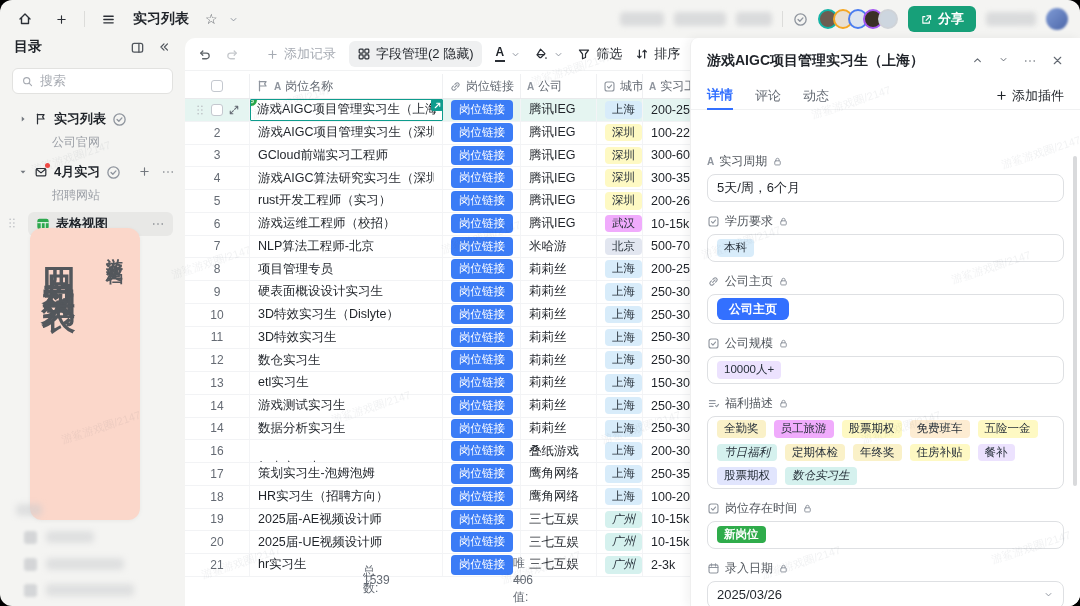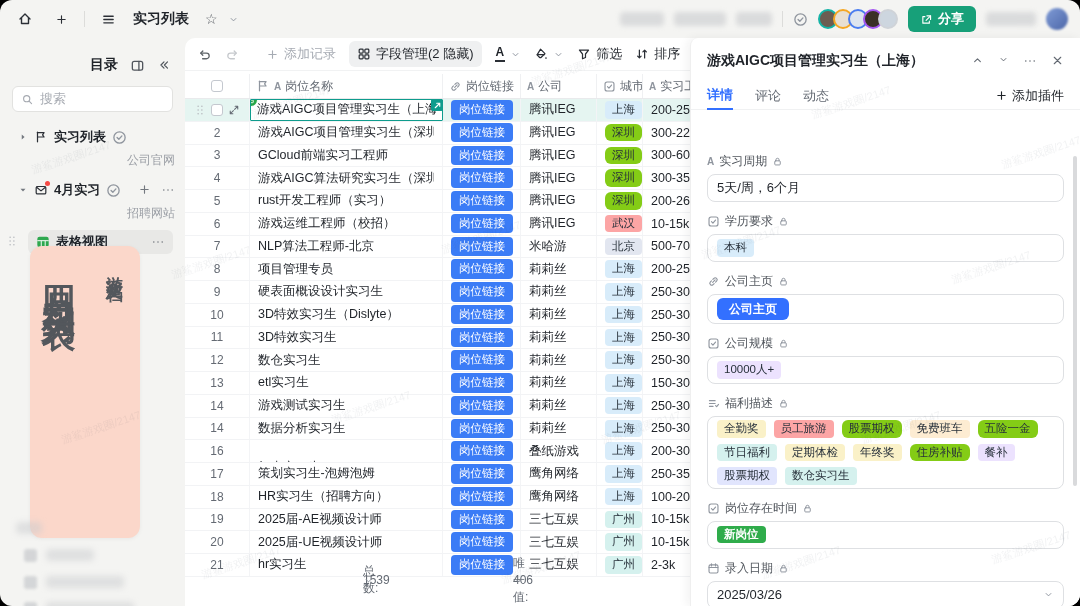--- a/index.html
+++ b/index.html
@@ -16,21 +16,21 @@
   .tb-star{color:#585d64;font-size:14px;margin-left:6px;}
   .tb-right{margin-left:auto;display:flex;align-items:center;gap:10px;}
   .blurbox{height:14px;border-radius:4px;background:#c9cbce;opacity:.6;filter:blur(2.5px);}
   .avatars{display:flex;align-items:center;}
   .av{width:20px;height:20px;border-radius:50%;border:2px solid;margin-left:-5px;background:#6b5d52;}
   .av:first-child{margin-left:0;}
   .share-btn{display:flex;align-items:center;gap:5px;height:26px;padding:0 12px;border-radius:6px;color:#fff;font-size:13px;font-weight:600;}
   .av-me{width:22px;height:22px;border-radius:50%;background:linear-gradient(135deg,#7f9bd6,#4c66a8);filter:blur(1px);}
 
   
-  .sidebar{position:absolute;left:0;top:46px;width:185px;bottom:0;text-align:right;}
+  .sidebar{position:absolute;left:0;top:28px;width:185px;bottom:0;}
   .sb-head{display:flex;align-items:center;padding:10px 14px 6px;color:#1f2329;}
   .sb-head .t{font-size:14px;font-weight:700;flex:1;}
   .sb-head .ic{color:#51565d;margin-left:12px;display:flex;}
   .sb-search{margin:6px 12px 12px;height:26px;border:1px solid #e2e2e0;background:#fff;border-radius:6px;
     display:flex;align-items:center;gap:6px;padding:0 8px;color:#a7abb2;font-size:13px;}
   .tree-item{display:flex;align-items:center;height:26px;padding:0 10px 0 18px;gap:6px;font-size:13px;color:#1f2329;}
   .tree-item .lbl{font-weight:600;}
   .tree-sub{padding:2px 10px 8px 52px;font-size:12px;color:#9a9ea5;}
   .caret{color:#73787f;display:flex;}
   .tree-right{margin-left:auto;display:flex;gap:10px;color:#73787f;}
@@ -62,24 +62,24 @@
   .c0{width:65px;justify-content:center;}
   .c1{width:193px;}.c2{width:78px;}.c3{width:76px;}.c4{width:46px;}.c5{width:64px;border-right:none;}
   .tbody{}
   .tr{display:flex;height:22.76px;border-bottom:1px solid #f2f3f5;align-items:stretch;}
   .td{display:flex;align-items:center;border-right:1px solid #f3f4f6;padding:0 8px;font-size:12.5px;color:#1f2329;overflow:hidden;flex:none;}
   .td.c0{justify-content:center;color:#646a73;font-size:12px;padding:0;}
   .td.c5{border-right:none;white-space:nowrap;}
   .link-btn{margin:0 auto;background:#3b7cf6;color:#fff;font-size:11.5px;line-height:1;padding:4px 8px;border-radius:4px;white-space:nowrap;}
   .tag{display:inline-block;font-size:11.5px;line-height:1;padding:3px 7px;border-radius:4px;color:#27303a;white-space:nowrap;}
   .tag-blue{background:#d8ecfa;}
-  .tag-green{background:#84cc16;border-radius:6px;}
-  .tag-red{background:#fca5a5;}
+  .tag-green{background:#fef9c3;}
+  .tag-red{background:#f0abfc;}
   .tag-slate{background:#e2e6f0;}
-  .tag-cyan{background:#d5f1ee;}
+  .tag-cyan{background:#d5f1ee;font-style:italic;}
   .tag-yellow{background:#faf1c8;}
   .tag-orange{background:#fdecd2;}
   .tag-purple{background:#ece2fe;}
   .tag-indigo{background:#e1e5fd;}
   .tag-solid-green{background:#2fac4b;color:#fff;font-weight:600;}
   
   .tr.sel .td{background:#e5f5f1;}
   .tr.sel .td.cell-name{background:#fff;border:1.5px solid #0e9c8d;border-radius:1px;position:relative;padding:0 6px;}
   .gutter-tools{display:flex;align-items:center;gap:5px;}
   .cbx{width:12px;height:12px;border:1px solid #c4c8cf;border-radius:3px;background:#fff;flex:none;}
@@ -487,21 +487,21 @@
           <div class="td c1 cell-name">
             <span style="white-space: nowrap; overflow: hidden; text-overflow: clip;">游戏AIGC项目管理实习生（深圳）</span>
           </div>
           <div class="td c2">
             <span class="link-btn">岗位链接</span>
           </div>
           <div class="td c3">腾讯IEG</div>
           <div class="td c4">
             <span class="tag tag-green">深圳</span>
           </div>
-          <div class="td c5">300-22</div>
+          <div class="td c5">100-22</div>
         </div>
         <div class="tr">
           <div class="td c0">3</div>
           <div class="td c1 cell-name">
             <span style="white-space: nowrap; overflow: hidden; text-overflow: clip;">GCloud前端实习工程师</span>
           </div>
           <div class="td c2">
             <span class="link-btn">岗位链接</span>
           </div>
           <div class="td c3">腾讯IEG</div>

